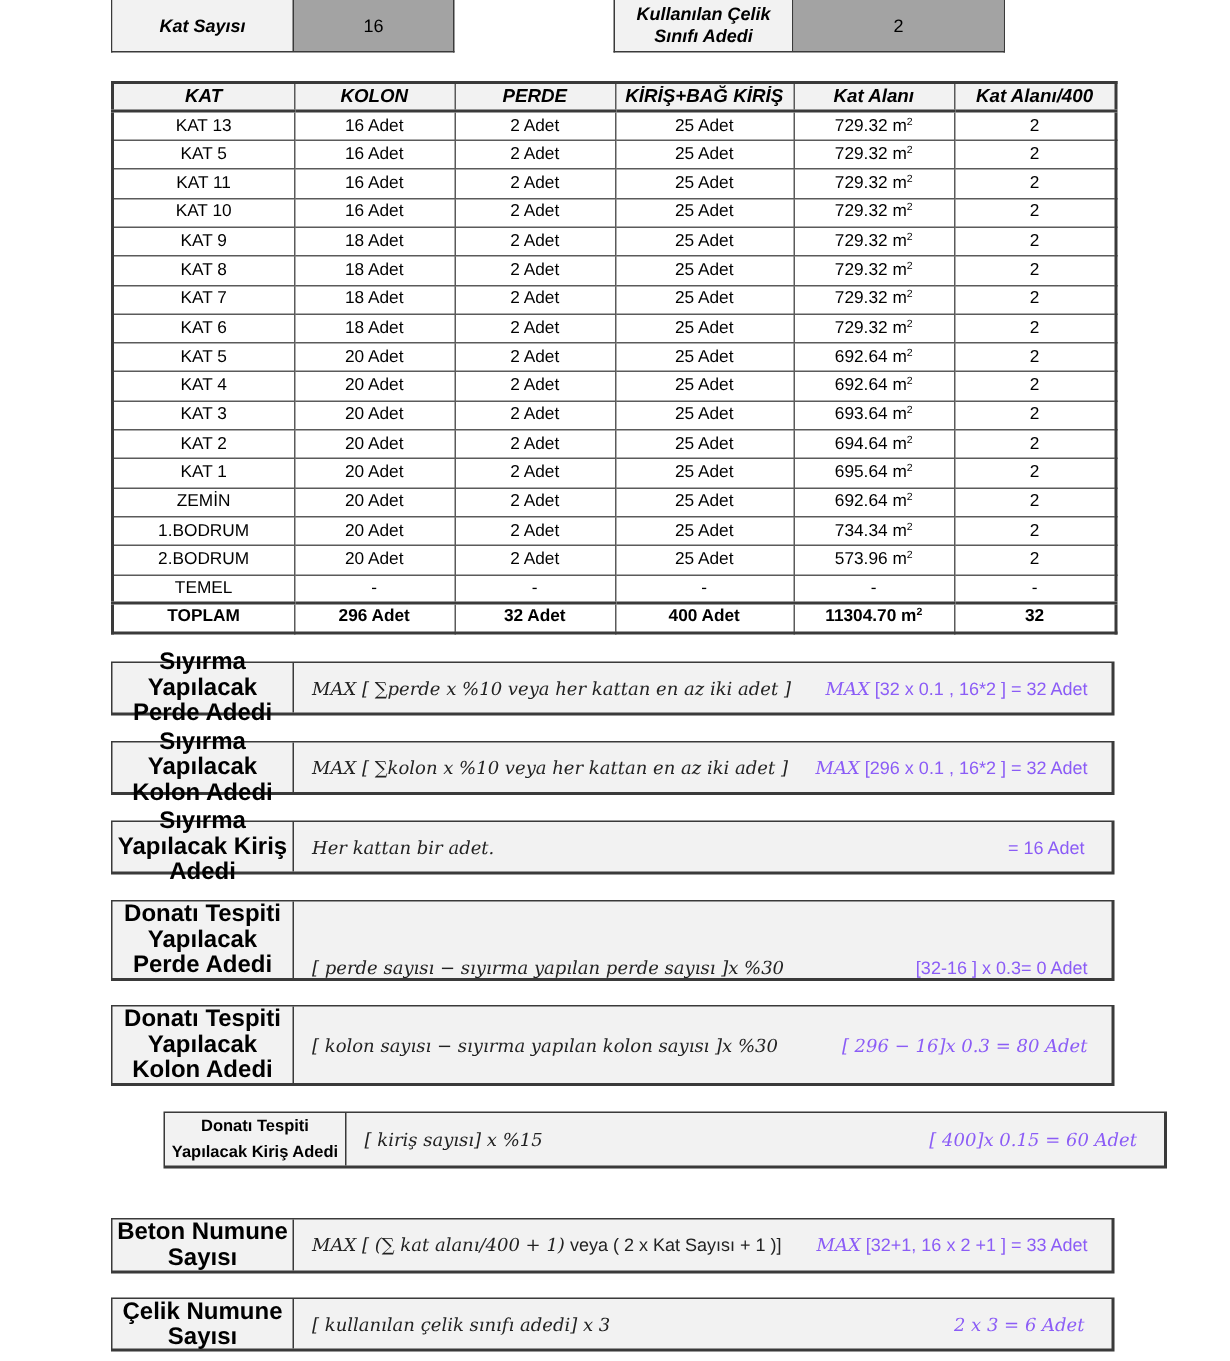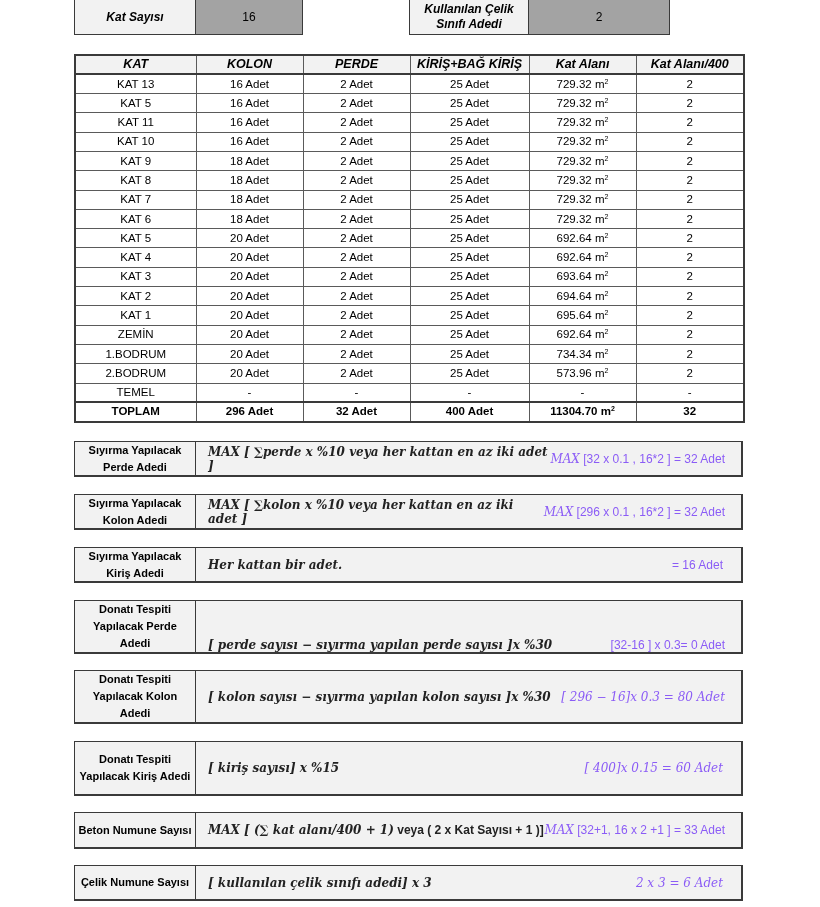--- a/index.html
+++ b/index.html
@@ -41,29 +41,29 @@
   
   .panel {
     position: absolute; left: 74px; width: 669px;
     display: flex; border: 1px solid #3a3a3a;
     border-right: 2px solid #3a3a3a; border-bottom: 2px solid #3a3a3a;
     background: #f2f2f2;
   }
   .panel .p-label {
     width: 121px; flex: 0 0 121px; border-right: 1px solid #3a3a3a;
     display: flex; align-items: center; justify-content: center; text-align: center;
-    font-weight: bold; font-size: 11px; line-height: 17px; padding: 0 2px;
+    font-weight: bold; font-size: 16px; line-height: 17px; padding: 0 2px;
   }
   .panel .p-body {
     flex: 1; display: flex; align-items: center; justify-content: space-between;
     padding: 0 16px 0 12px;
   }
   .panel .formula {
     font-family: "DejaVu Serif", "Liberation Serif", serif; font-style: italic;
-    font-size: 12px; color: #222; font-weight: bold;
+    font-size: 12px; color: #222;
   }
   .panel .result {
     font-size: 12px; color: #8b5cf6; white-space: nowrap;
   }
   .panel .result .it { font-family: "DejaVu Serif", "Liberation Serif", serif; font-style: italic; }
   .panel .result .plain { font-family: "Liberation Sans", sans-serif; font-style: normal; }
   .panel .formula .plain { font-family: "Liberation Sans", sans-serif; font-style: normal; }
 </style>
 </head>
 <body>
@@ -273,21 +273,21 @@
         <span class="result"><span class="plain">[32-16 ]  x 0.3= 0 Adet</span></span>
       </div>
     </div>
     <div class="panel" style="top: 670px; height: 54px;">
       <div class="p-label">Donatı Tespiti Yapılacak Kolon Adedi</div>
       <div class="p-body">
         <span class="formula"><span>[ kolon sayısı  − sıyırma yapılan kolon sayısı ]x %30</span></span>
         <span class="result"><span class="it">[ 296 − 16]x 0.3 = 80 Adet</span></span>
       </div>
     </div>
-    <div class="panel" style="top: 741px; height: 55px;">
+    <div class="panel" style="top: 741px; height: 38px; margin-left: 35px;">
       <div class="p-label" style="font-size: 11px;">Donatı Tespiti Yapılacak Kiriş Adedi</div>
       <div class="p-body" style="padding-right: 18px;">
         <span class="formula"><span>[ kiriş sayısı] x %15</span></span>
         <span class="result"><span class="it">[ 400]x 0.15 = 60 Adet</span></span>
       </div>
     </div>
     <div class="panel" style="top: 812px; height: 37px;">
       <div class="p-label">Beton Numune Sayısı</div>
       <div class="p-body">
         <span class="formula"><span>MAX [ (∑ kat alanı/400 + 1)</span><span class="plain"> veya ( 2 x Kat Sayısı + 1 )]</span></span>

